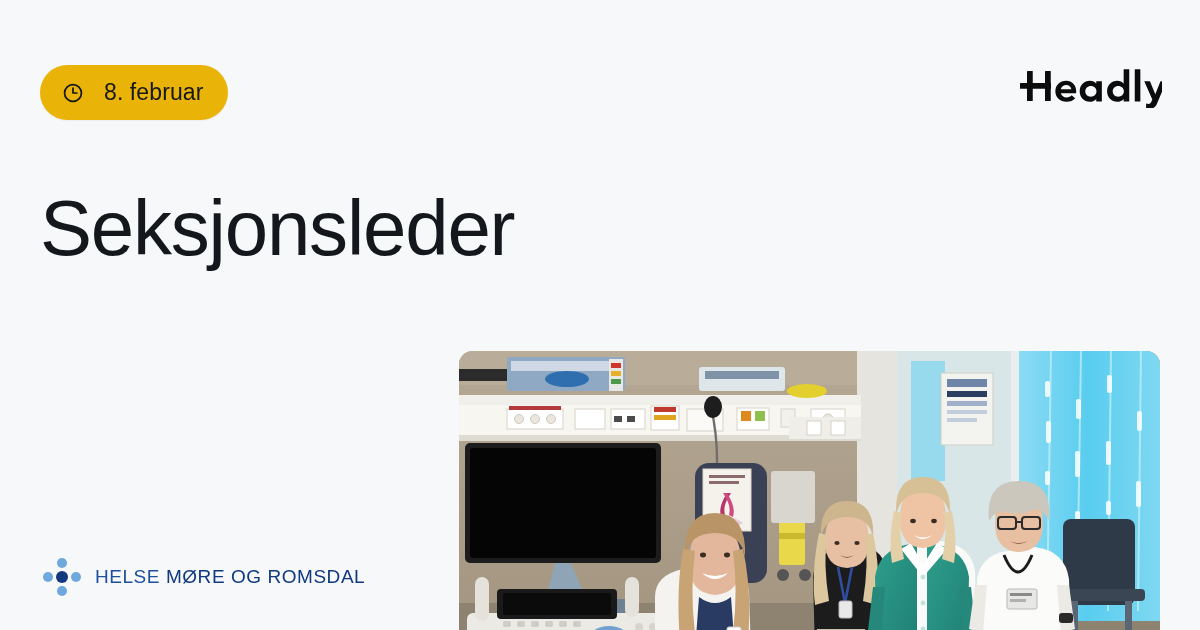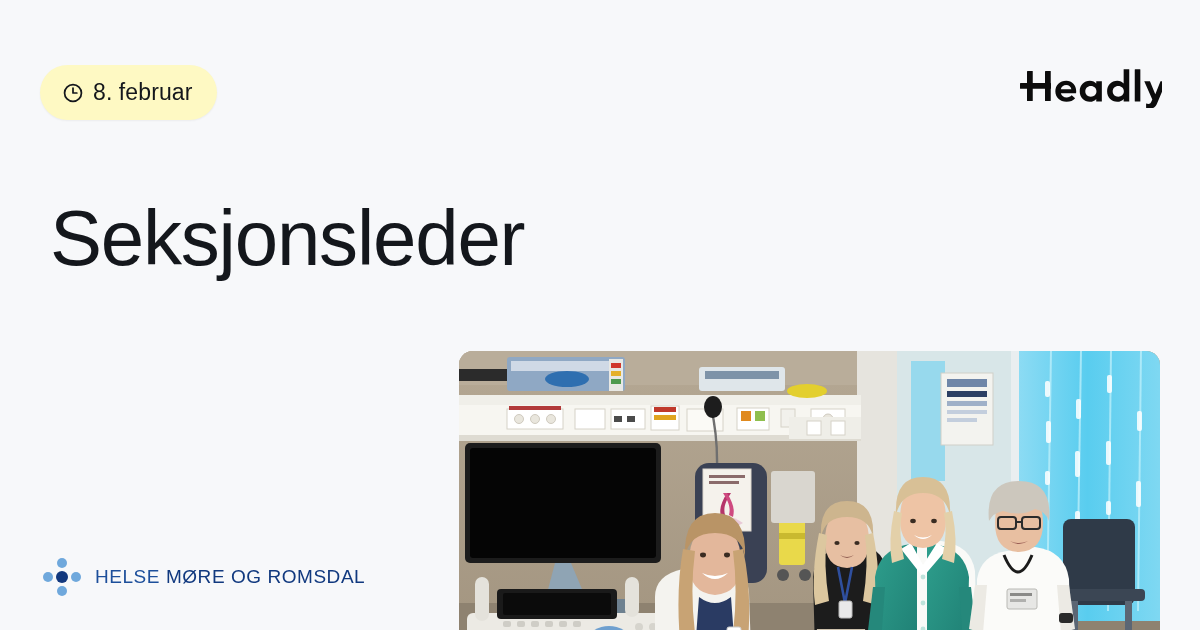--- a/index.html
+++ b/index.html
@@ -27,23 +27,23 @@
 
   
   .date-pill {
     position: absolute;
     left: 40px;
     top: 65px;
     height: 55px;
     box-sizing: border-box;
     display: flex;
     align-items: center;
-    gap: 9px;
+    gap: 20px;
     padding: 0 25px 0 22px;
-    background: #fef9c3;
+    background: #eab308;
     border-radius: 999px;
     box-shadow: 0 1px 2px rgba(16,20,28,.05);
   }
   .date-pill .clock {
     width: 22px;
     height: 22px;
     flex: 0 0 auto;
     display: block;
   }
   .date-pill .date-text {
@@ -70,21 +70,21 @@
   .headline {
     position: absolute;
     left: 40px;
     top: 186px;
     width: 700px;
     font-size: 78px;
     line-height: 1.08;
     letter-spacing: -1.2px;
     font-weight: 400;
     color: #14171c;
-    margin: 10px;
+    margin: 0;
   }
 
   
   .org-logo {
     position: absolute;
     left: 42px;
     bottom: 33px;
     display: flex;
     align-items: center;
     gap: 13px;

